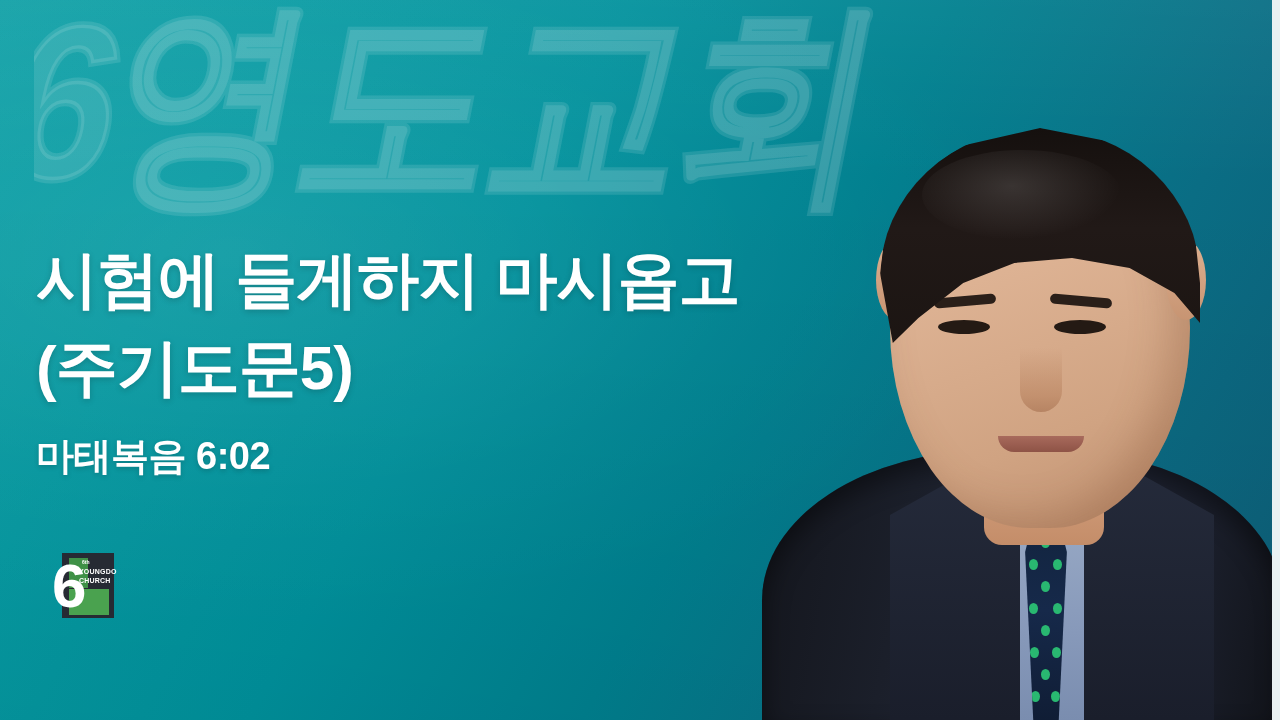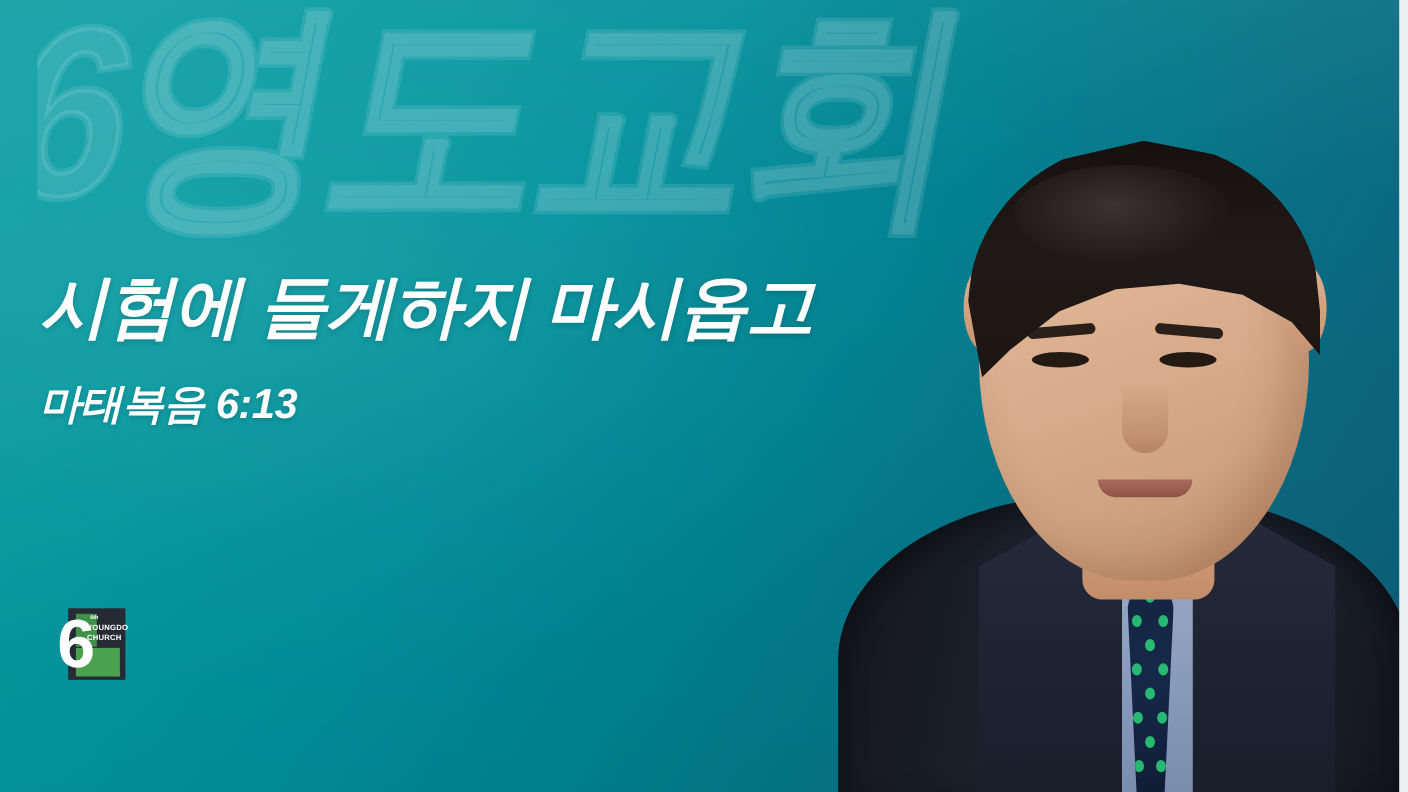--- a/index.html
+++ b/index.html
@@ -233,21 +233,20 @@
     background: linear-gradient(180deg, #a86a5c 0%, #8e5346 100%);
     border-radius: 0 0 44px 44px;
   }
 
   
   .title-block {
     position: absolute;
     left: 36px;
     top: 236px;
     width: 880px;
-    font-style: italic;
   }
   .title-line {
     font-size: 62px;
     font-weight: 700;
     color: #ffffff;
     line-height: 88px;
     letter-spacing: -1px;
     white-space: nowrap;
     text-shadow: 0 2px 6px rgba(0,0,0,0.18);
   }
@@ -388,21 +387,22 @@
     <div class="ph-eye-l"></div>
     <div class="ph-eye-r"></div>
     <div class="ph-nose"></div>
     <div class="ph-mouth"></div>
     <div class="ph-hair"></div>
     <div class="ph-hair-sheen"></div>
   </div>
 
   <div class="title-block">
     <div class="title-line">시험에 들게하지 마시옵고</div>
-    <div class="subtitle">마태복음 6:13</div>
+    <div class="title-line">(주기도문5)</div>
+    <div class="subtitle">마태복음 6:02</div>
   </div>
 
   <div class="footer-row">
     <div class="logo">
       <div class="logo-box"></div>
       <div class="logo-g1"></div>
       <div class="logo-g2"></div>
       <div class="logo-six">6</div>
       <div class="logo-sm">6th</div>
       <div class="logo-name">

